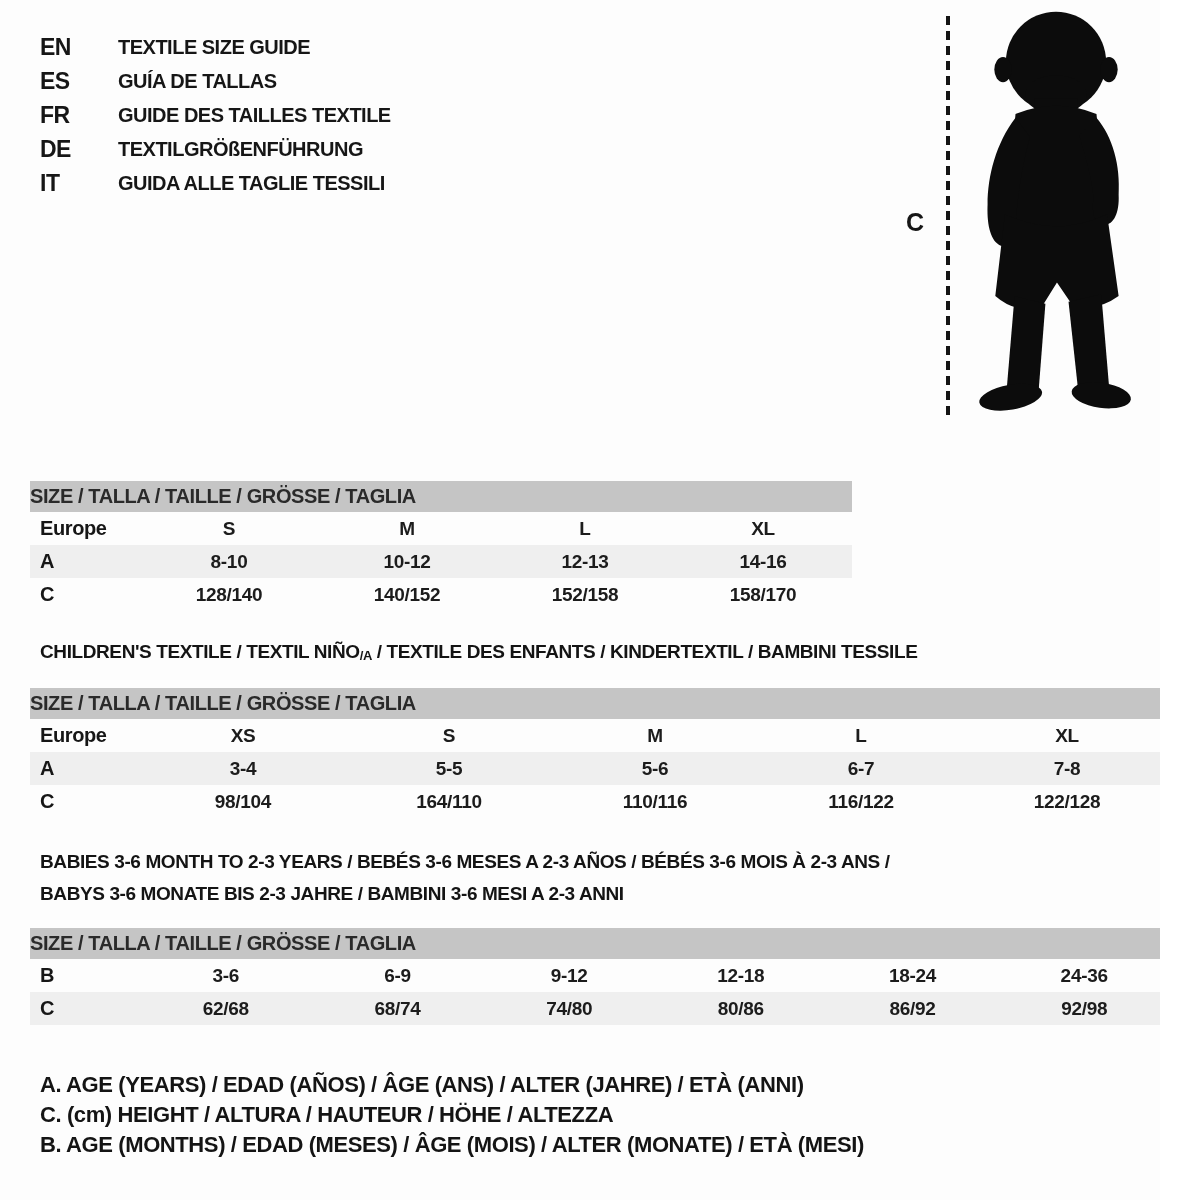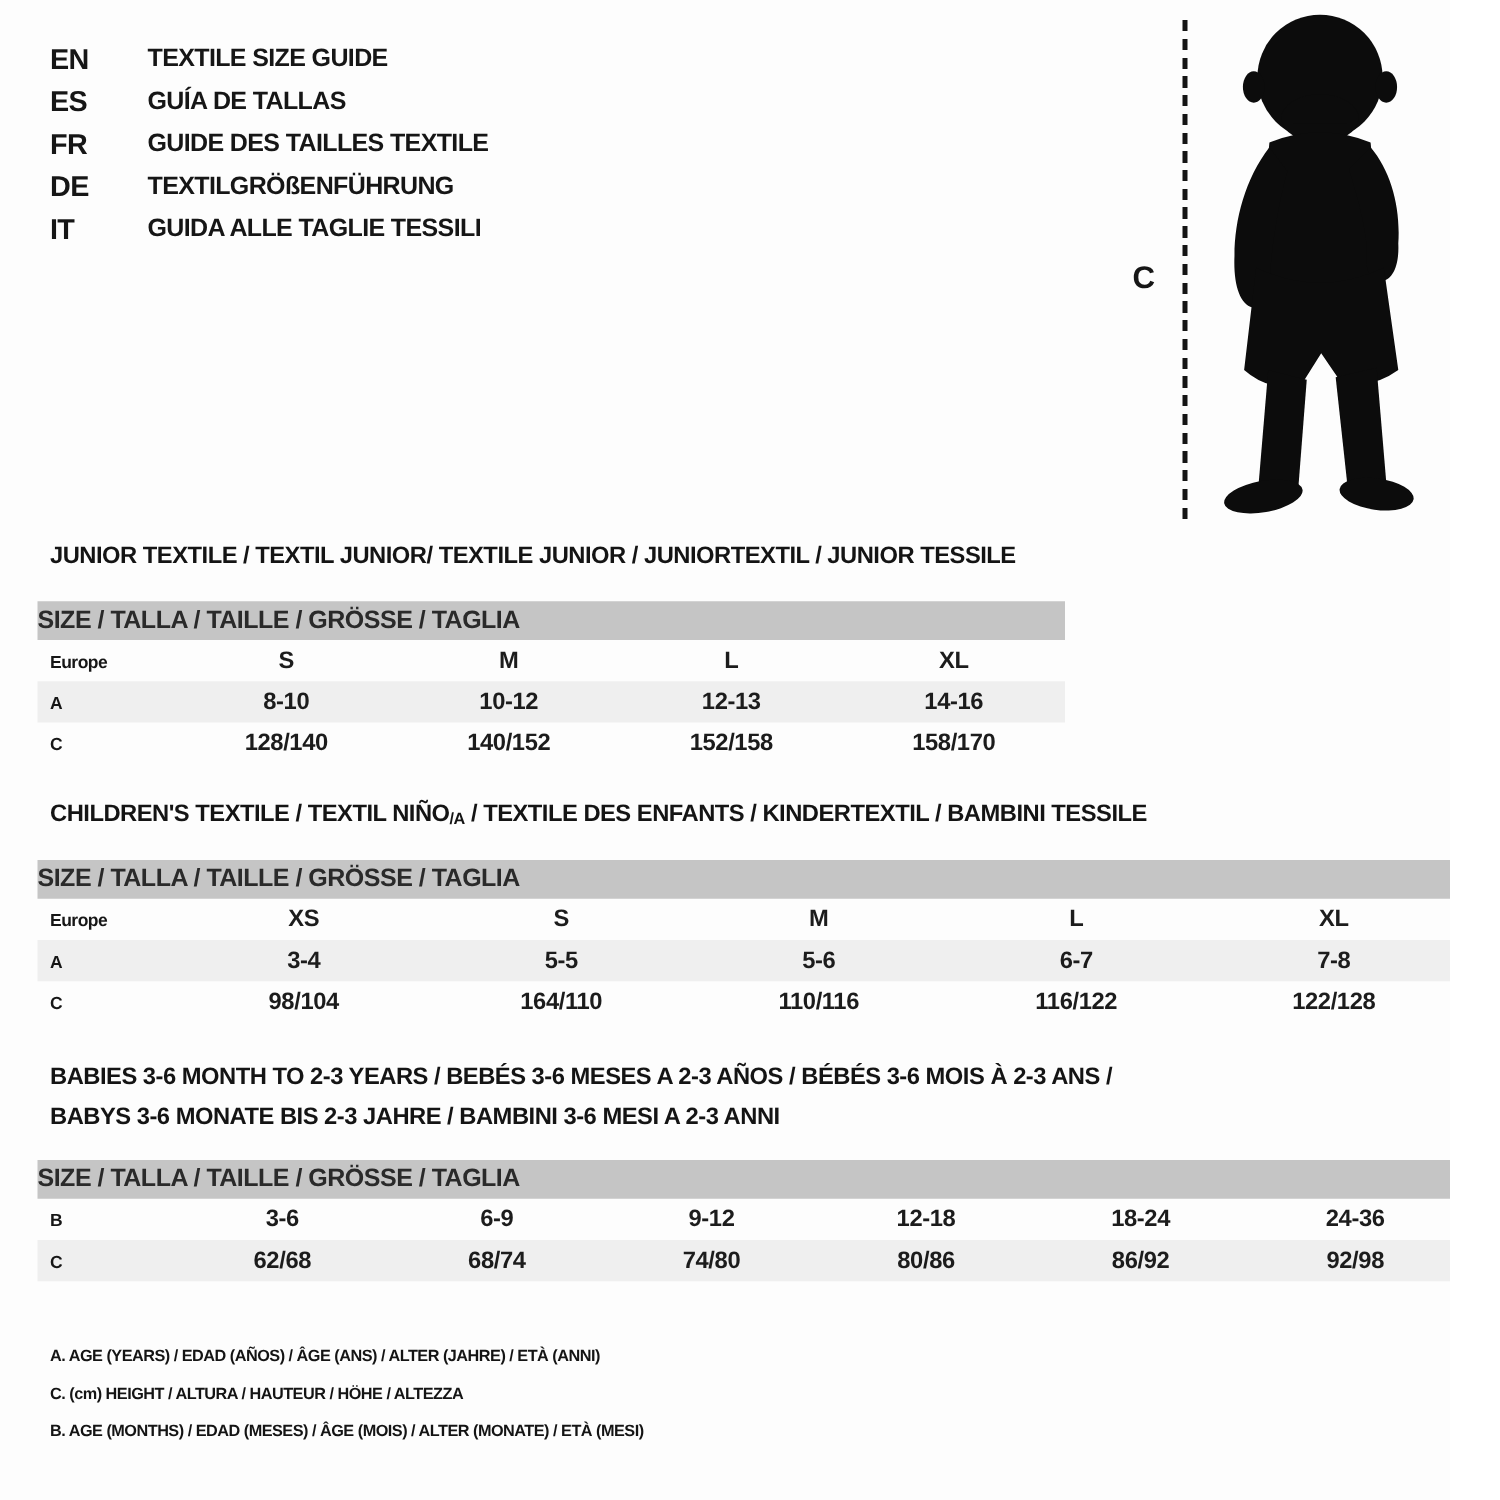--- a/index.html
+++ b/index.html
@@ -43,31 +43,31 @@
     height:31px; background:#c5c5c5; display:flex; align-items:center;
     padding-left:0; font-weight:bold; font-size:20px; letter-spacing:-0.4px;
     color:#2a2a2a;
   }
   .tbl-row { height:33px; display:grid; align-items:center; }
   .tbl-row.alt { background:#efefef; }
   .cols-4 { grid-template-columns:110px repeat(4,1fr); }
   .cols-5 { grid-template-columns:110px repeat(5,1fr); }
   .cols-6 { grid-template-columns:110px repeat(6,1fr); }
   .row-label {
-    padding-left:10px; font-weight:bold; font-size:14px; letter-spacing:-0.4px;
+    padding-left:10px; font-weight:bold; font-size:20px; letter-spacing:-0.4px;
   }
   .cell {
     text-align:center; font-weight:bold; font-size:19px; letter-spacing:-0.3px;
     color:#1c1c1c;
   }
 
   
   #legend { left:40px; top:1070px; }
   .legend-line {
-    font-weight:bold; font-size:13px; letter-spacing:-0.4px; line-height:30px;
+    font-weight:bold; font-size:22px; letter-spacing:-0.4px; line-height:30px;
     white-space:nowrap; color:#141414;
   }
 </style>
 </head>
 <body>
 
 <div id="page">
 
   <div id="lang-block" class="abs">
     <div class="lang-row">
@@ -105,21 +105,20 @@
       <path d="M58,116 C38,142 29,176 29,206 C28,229 33,246 44,249 C54,251 59,241 58,228 C60,196 66,160 73,136 Z"></path>
       <path d="M142,116 C159,136 167,166 165,196 C166,216 159,229 148,227 C139,225 137,212 139,199 C136,171 128,148 124,134 Z"></path>
       <path d="M47,216 Q100,241 153,216 L165,301 Q140,319 116,309 L101,287 L86,311 Q60,321 37,301 Z"></path>
       <path d="M57,301 L49,396 L82,399 L89,309 Z"></path>
       <path d="M113,307 L123,399 L155,394 L147,299 Z"></path>
       <ellipse cx="53" cy="406" rx="33" ry="13" transform="rotate(-10 53 406)"></ellipse>
       <ellipse cx="147" cy="404" rx="31" ry="13" transform="rotate(8 147 404)"></ellipse>
     </g>
   </svg>
 
-  <div class="abs section-title" style="top:434px;">JUNIOR TEXTILE / TEXTIL JUNIOR/ TEXTILE JUNIOR / JUNIORTEXTIL / JUNIOR TESSILE</div>
 
   <div class="abs size-table" style="top:481px; width:822px;">
     <div class="tbl-header">SIZE / TALLA / TAILLE / GRÖSSE / TAGLIA</div>
     <div class="tbl-row cols-4">
       <span class="row-label">Europe</span>
       <span class="cell">S</span>
       <span class="cell">M</span>
       <span class="cell">L</span>
       <span class="cell">XL</span>
     </div>

